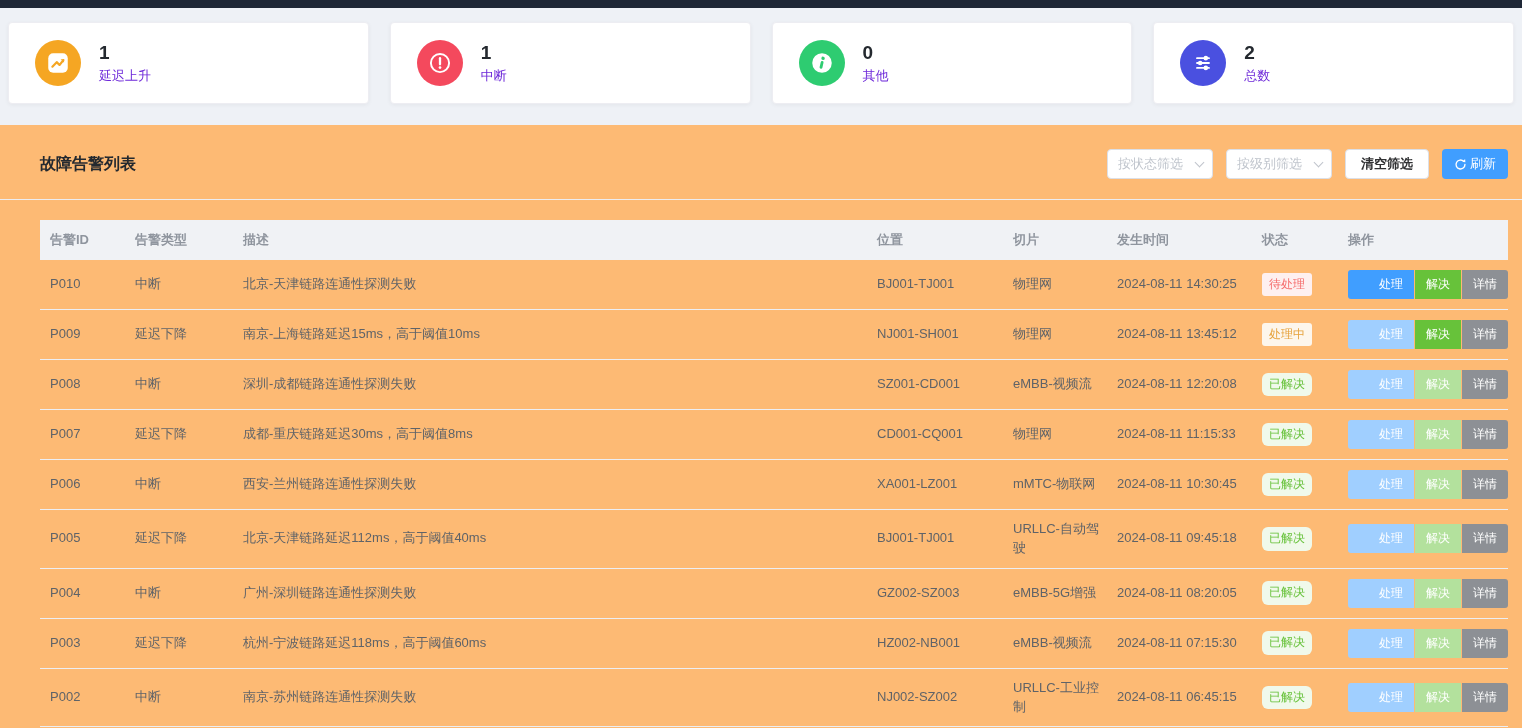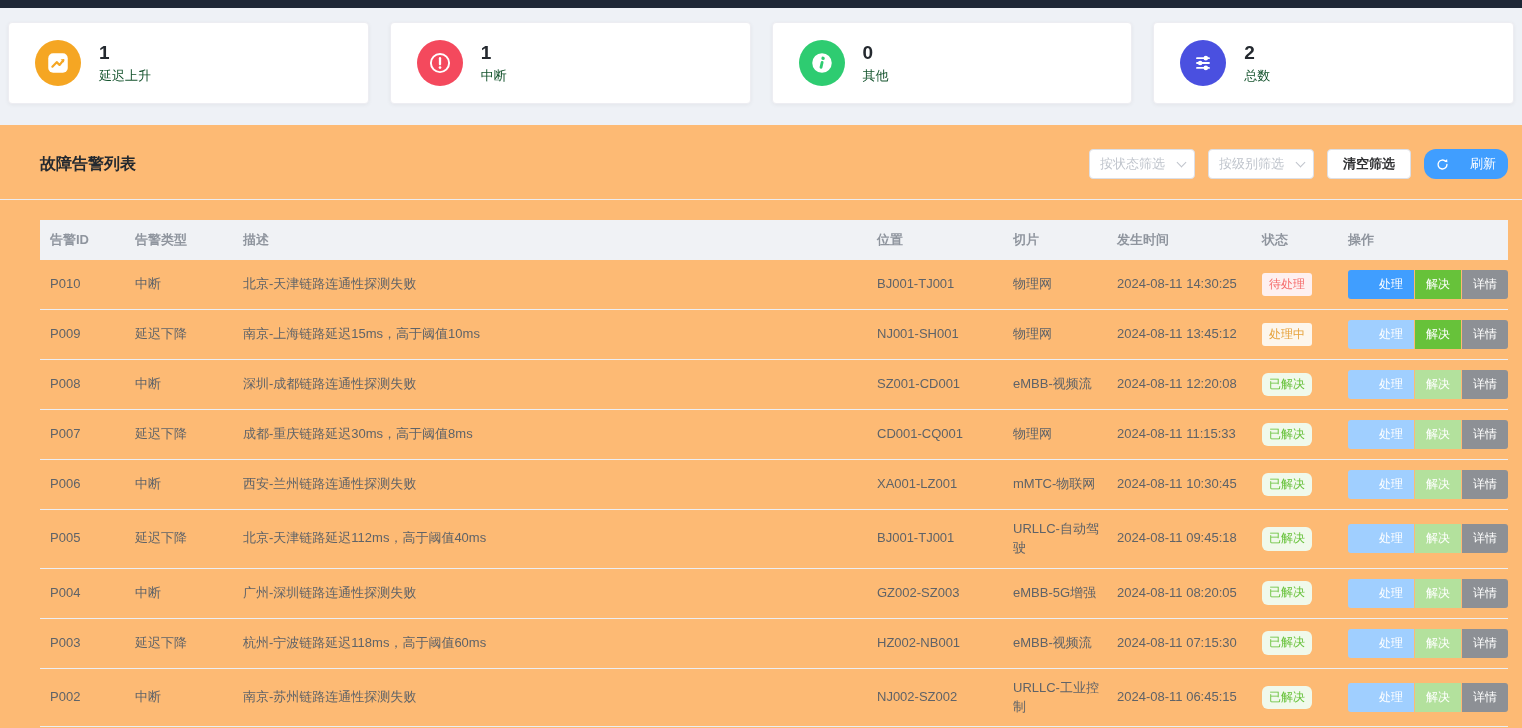--- a/index.html
+++ b/index.html
@@ -10,38 +10,38 @@
 
   
   .cards { display:flex; gap:21px; margin:14px 8px 0 8px; }
   .card { flex:1; background:#fff; border:1px solid #ededf2; border-radius:4px; height:82px;
           display:flex; align-items:center; padding:0 26px; box-shadow:0 1px 4px rgba(0,0,0,.05); }
   .card-icon { width:46px; height:46px; border-radius:50%; display:flex; align-items:center;
                justify-content:center; margin-right:18px; flex:none; }
   .ci-orange { background:#f5a623; } .ci-red { background:#f4495d; }
   .ci-green { background:#2ecc71; } .ci-indigo { background:#4a50e0; }
   .card-num { font-size:19px; font-weight:bold; color:#24292f; line-height:1.25; }
-  .card-label { font-size:13px; color:#14532d; margin-top:2px; }
+  .card-label { font-size:13px; color:#6d28d9; margin-top:2px; }
 
   
   .panel { background:#fdba74; margin-top:21px; height:608px; }
   .panel-header { display:flex; justify-content:space-between; align-items:center;
                   padding:24px 14px 20px 40px; border-bottom:1px solid #ececf0; }
   .panel-title { font-size:16px; font-weight:bold; color:#24292f; }
   .controls { display:flex; align-items:flex-end; gap:13px; }
   .select { width:106px; height:30px; border:1px solid #dcdfe6; border-radius:4px; background:#fff;
             display:flex; align-items:center; justify-content:space-between; padding:0 9px 0 10px;
             color:#bfc4cc; font-size:13px; cursor:pointer; }
   .chev { width:7px; height:7px; border-right:1.4px solid #c0c4cc; border-bottom:1.4px solid #c0c4cc;
           transform:rotate(45deg); margin-top:-3px; }
   .btn-clear { height:30px; padding:0 15px; background:#fff; border:1px solid #dcdfe6; border-radius:4px;
                font-size:13px; font-weight:bold; color:#303133; cursor:pointer;
                font-family:"Liberation Sans","DejaVu Sans",sans-serif; }
-  .btn-refresh { height:30px; padding:0 12px; background:#409eff; border:none; border-radius:12px;
-                 color:#fff; font-size:13px; display:flex; align-items:center; gap:21px; cursor:pointer;
+  .btn-refresh { height:30px; padding:0 12px; background:#409eff; border:none; border-radius:4px;
+                 color:#fff; font-size:13px; display:flex; align-items:center; gap:3px; cursor:pointer;
                  font-family:Liberation Mono, monospace; }
 
   
   .table-wrap { padding:20px 14px 0 40px; }
   table { width:100%; border-collapse:collapse; font-size:13px; color:#5f6368; table-layout:fixed; }
   thead th { background:#f0f2f5; text-align:left; color:#8f959e; font-weight:bold; font-size:13px;
              padding:11px 10px; }
   tbody td { padding:10px 10px; border-bottom:1px solid #eceef3; vertical-align:middle; line-height:1.45; }
   td.nowrap { white-space:nowrap; }
   .slice-cell { padding-right:4px; }

